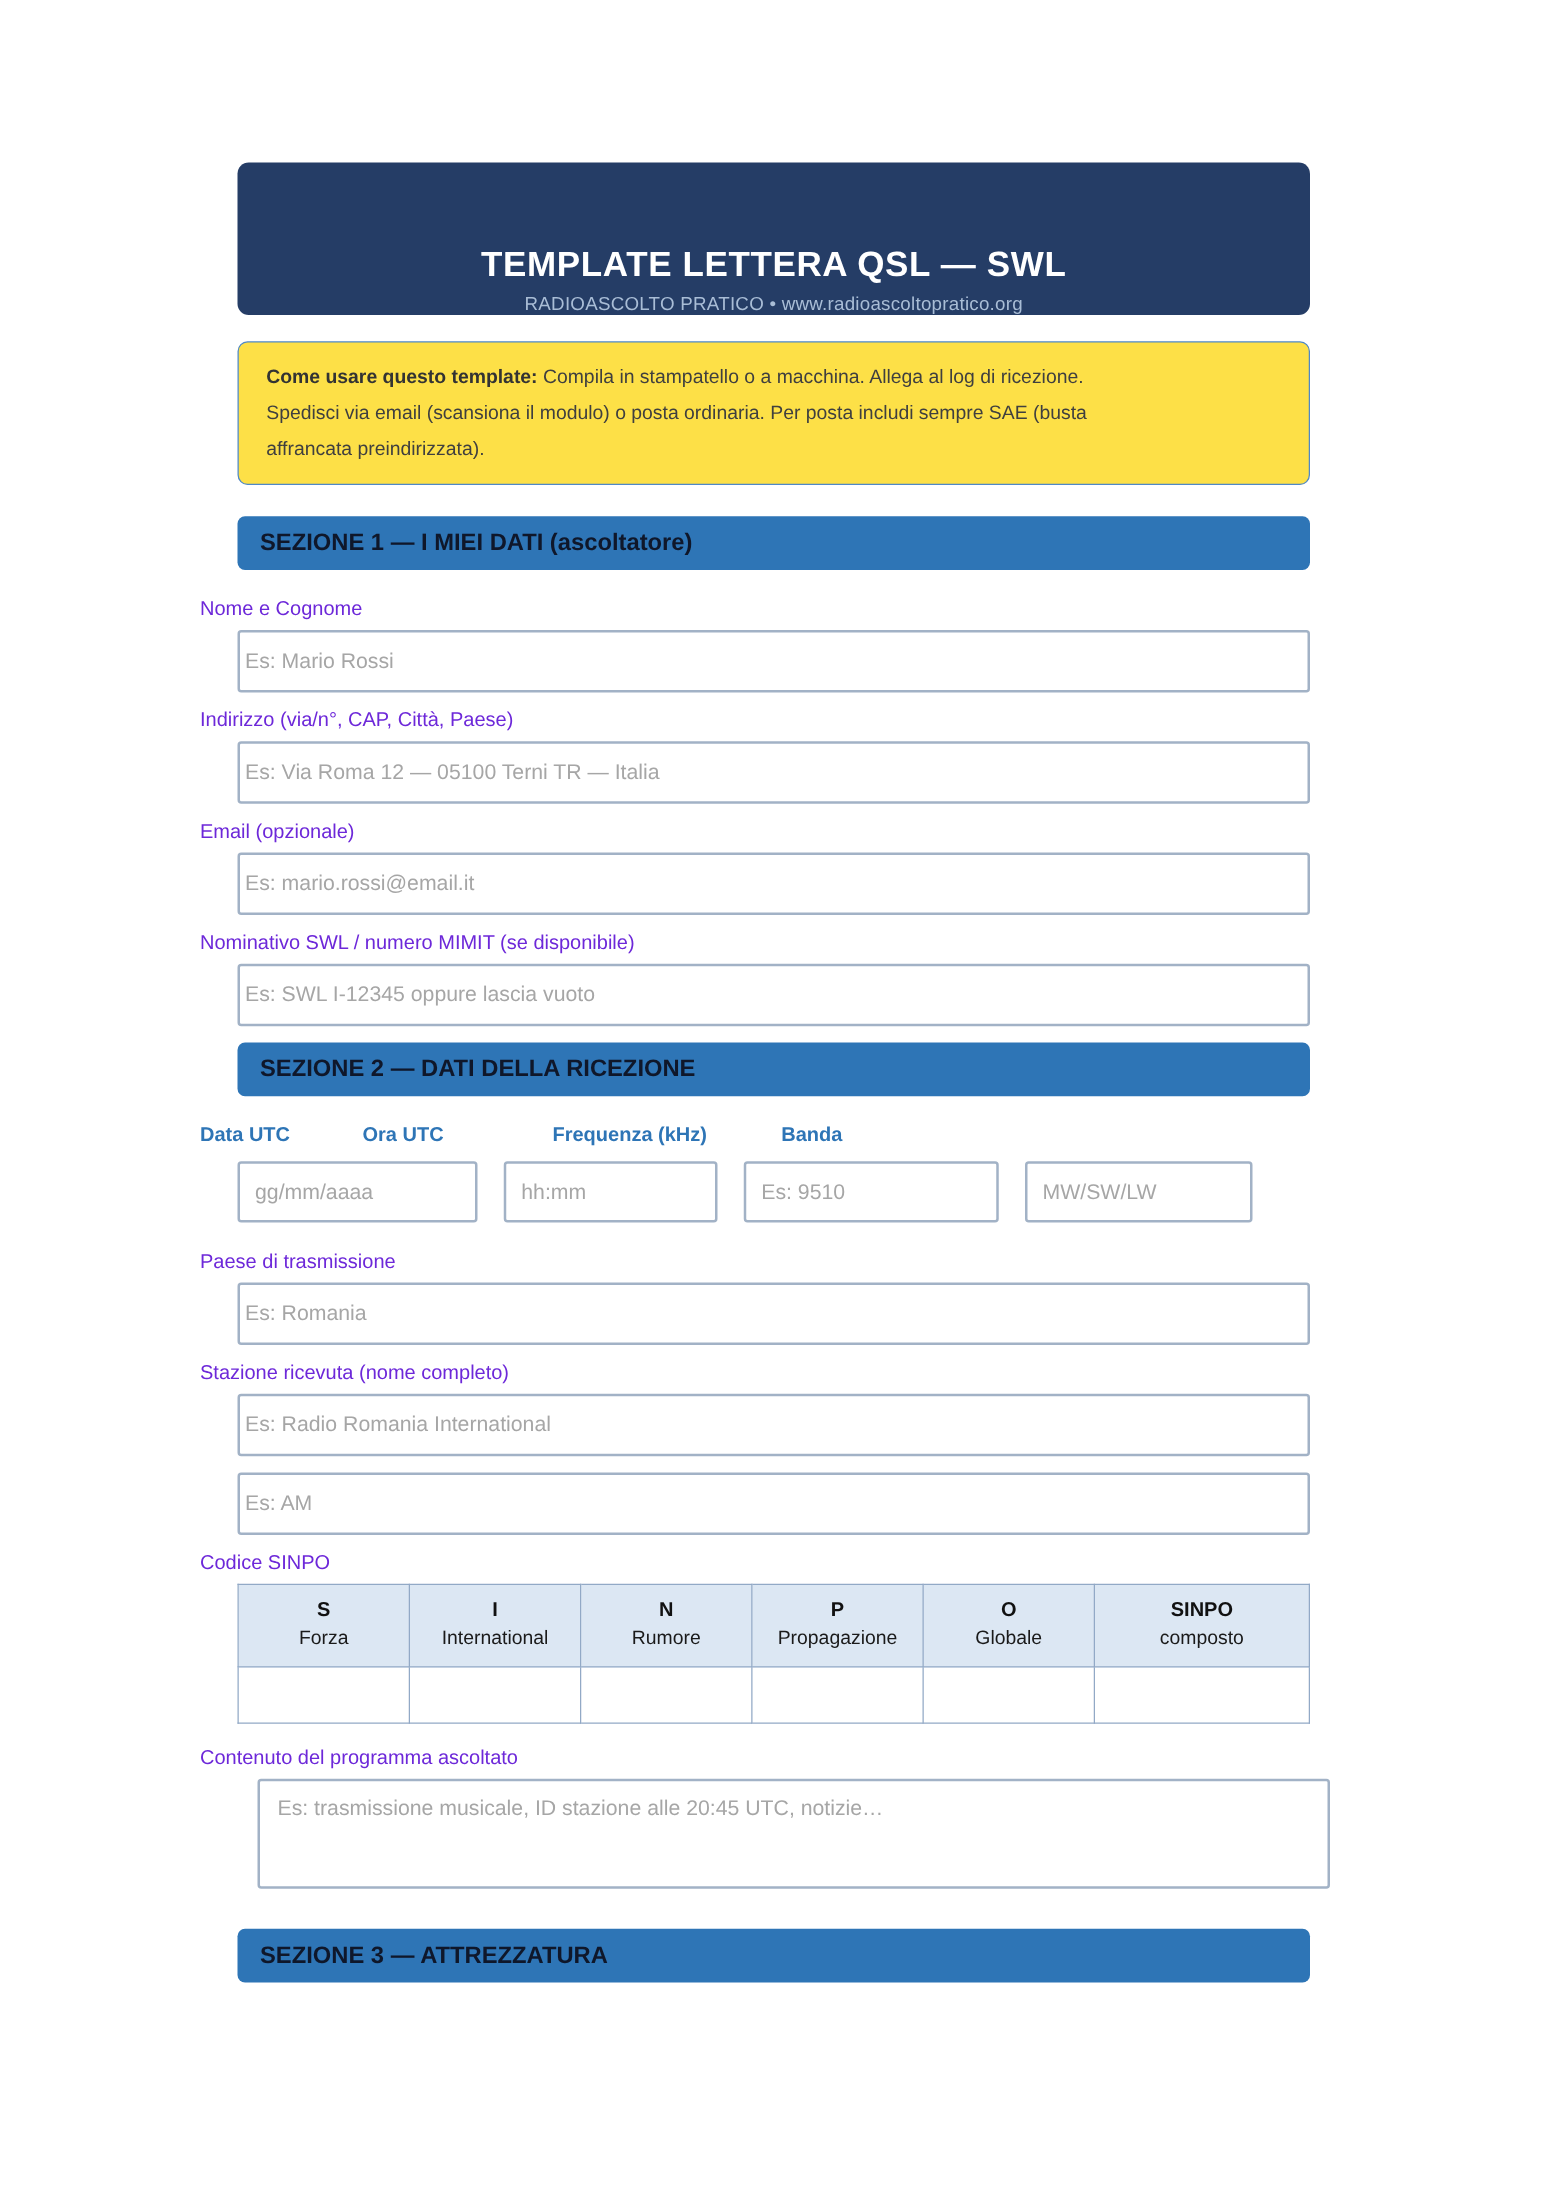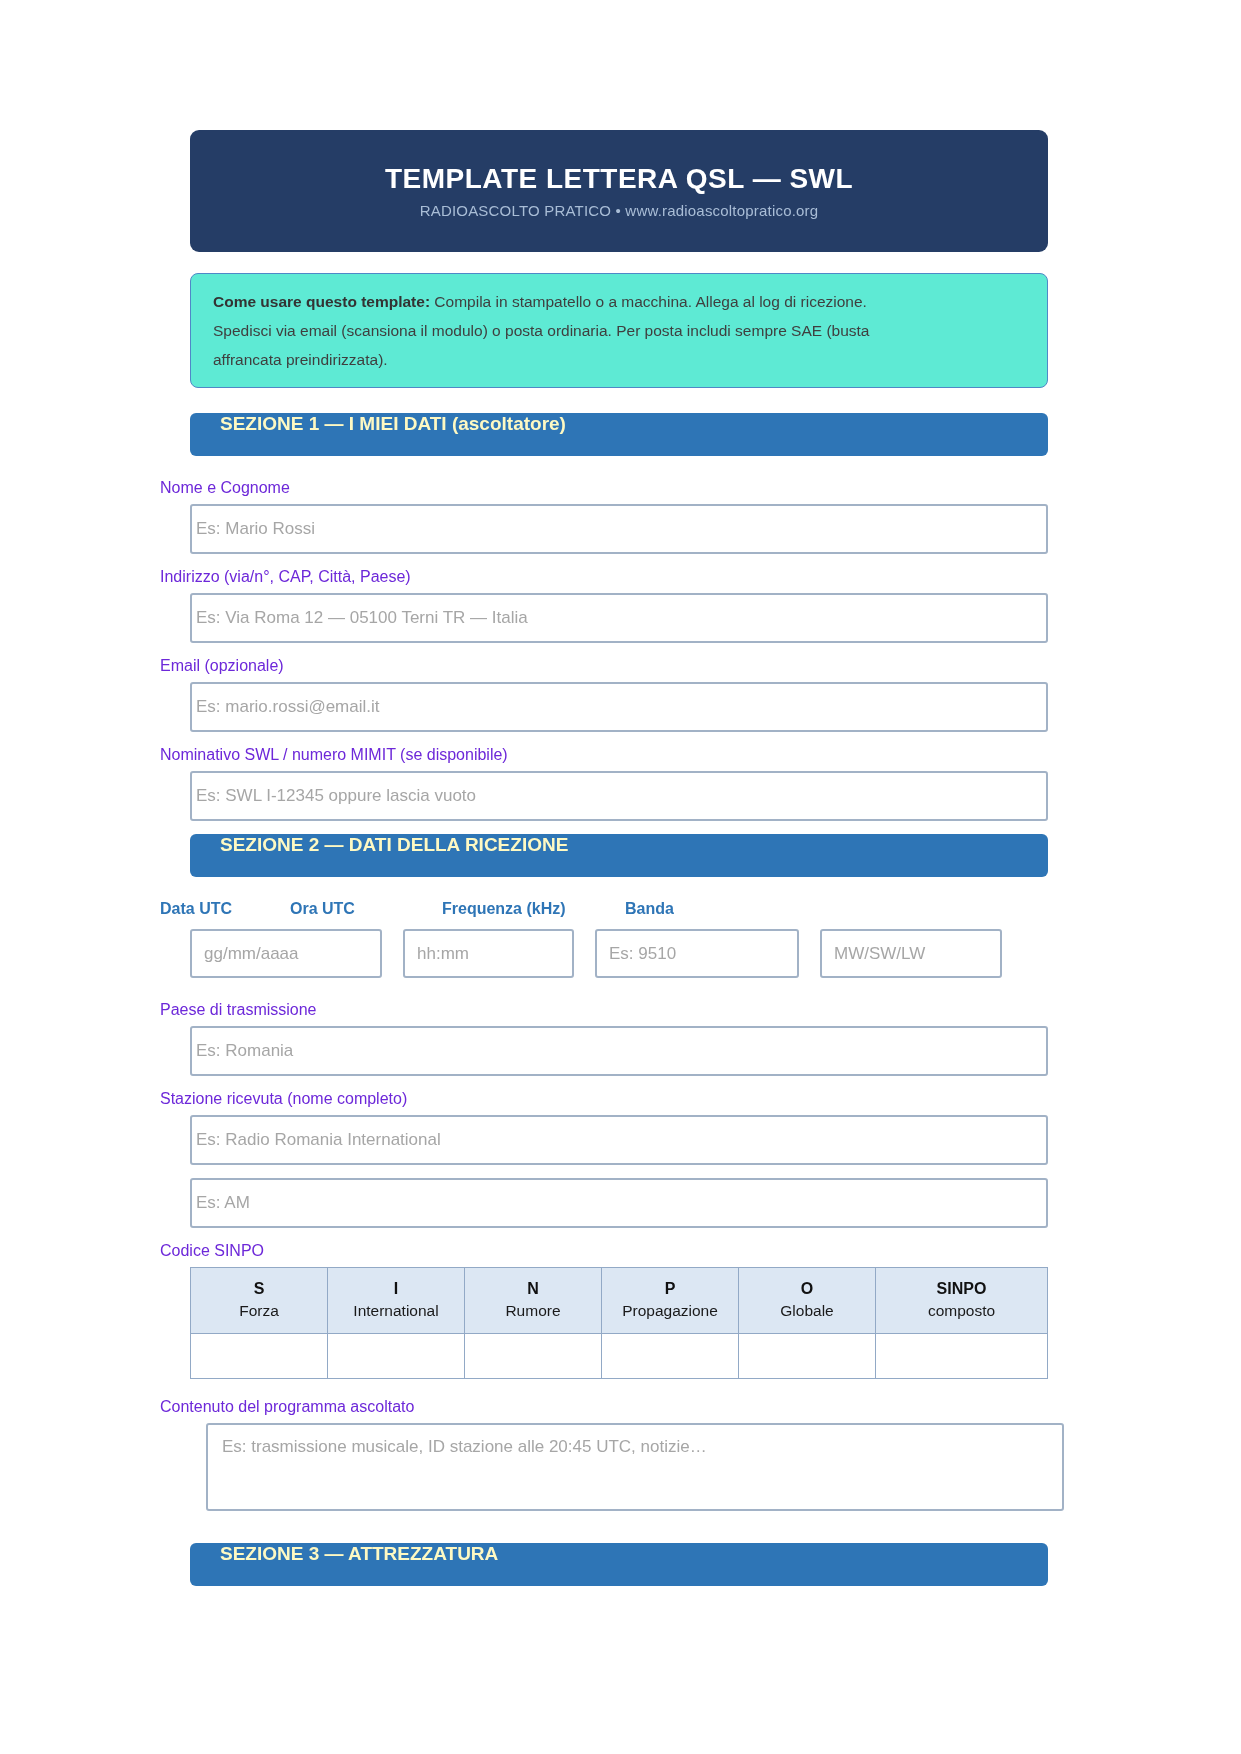--- a/index.html
+++ b/index.html
@@ -3,33 +3,33 @@
 <meta charset="utf-8">
 <style>
   * { margin:0; padding:0; box-sizing:border-box; }
   body { background:#ffffff; font-family:"Liberation Sans", sans-serif; }
   .page { width:1241px; min-height:1754px; background:#ffffff; position:relative; overflow:hidden; }
   .content { padding-top:130px; margin-left:160px; width:888px; }
   .indent { margin-left:30px; width:858px; }
 
   
   .header-card { height:122px; background:#253d66; border-radius:9px; display:flex;
-                 flex-direction:column; justify-content:center; align-items:center; margin-bottom:21px; }
+                 flex-direction:column; justify-content:flex-end; align-items:center; margin-bottom:21px; }
   .header-title { color:#ffffff; font-size:28px; font-weight:bold; letter-spacing:.5px; }
   .header-subtitle { color:#a9bdd6; font-size:15px; margin-top:7px; letter-spacing:.2px; }
 
   
-  .info-box { background:#5eead4; border:1px solid #4f88c7; border-radius:8px;
+  .info-box { background:#fde047; border:1px solid #4f88c7; border-radius:8px;
               padding:13px 22px; margin-bottom:25px; }
   .info-text { font-size:15.5px; line-height:29px; color:#3f3f3f; max-width:700px; }
   .info-lead { font-weight:bold; color:#333333; }
 
   
-  .section-bar { height:43px; background:#2e75b6; border-radius:6px; display:flex; 
-                 padding-left:30px; color:#fef9c3; font-size:19px; font-weight:bold;
+  .section-bar { height:43px; background:#2e75b6; border-radius:6px; display:flex; align-items:center;
+                 padding-left:18px; color:#0f172a; font-size:19px; font-weight:bold;
                  margin-bottom:22px; }
   .mt-sec { margin-top:12px; }
   .mt-sec3 { margin-top:32px; }
 
   
   .field { margin-bottom:13px; }
   .field-label { color:#6d28d9; font-weight:normal; font-size:16px; line-height:19px; margin-bottom:7px; }
   .text-input { display:block; height:50px; border:2px solid #a2b2c6; border-radius:3px; background:#fff;
                 font-size:17px; color:#444444; padding:0 4px; outline:none; width:858px; margin-left:30px; }
   .text-input::placeholder { color:#a6a6a6; opacity:1; }

